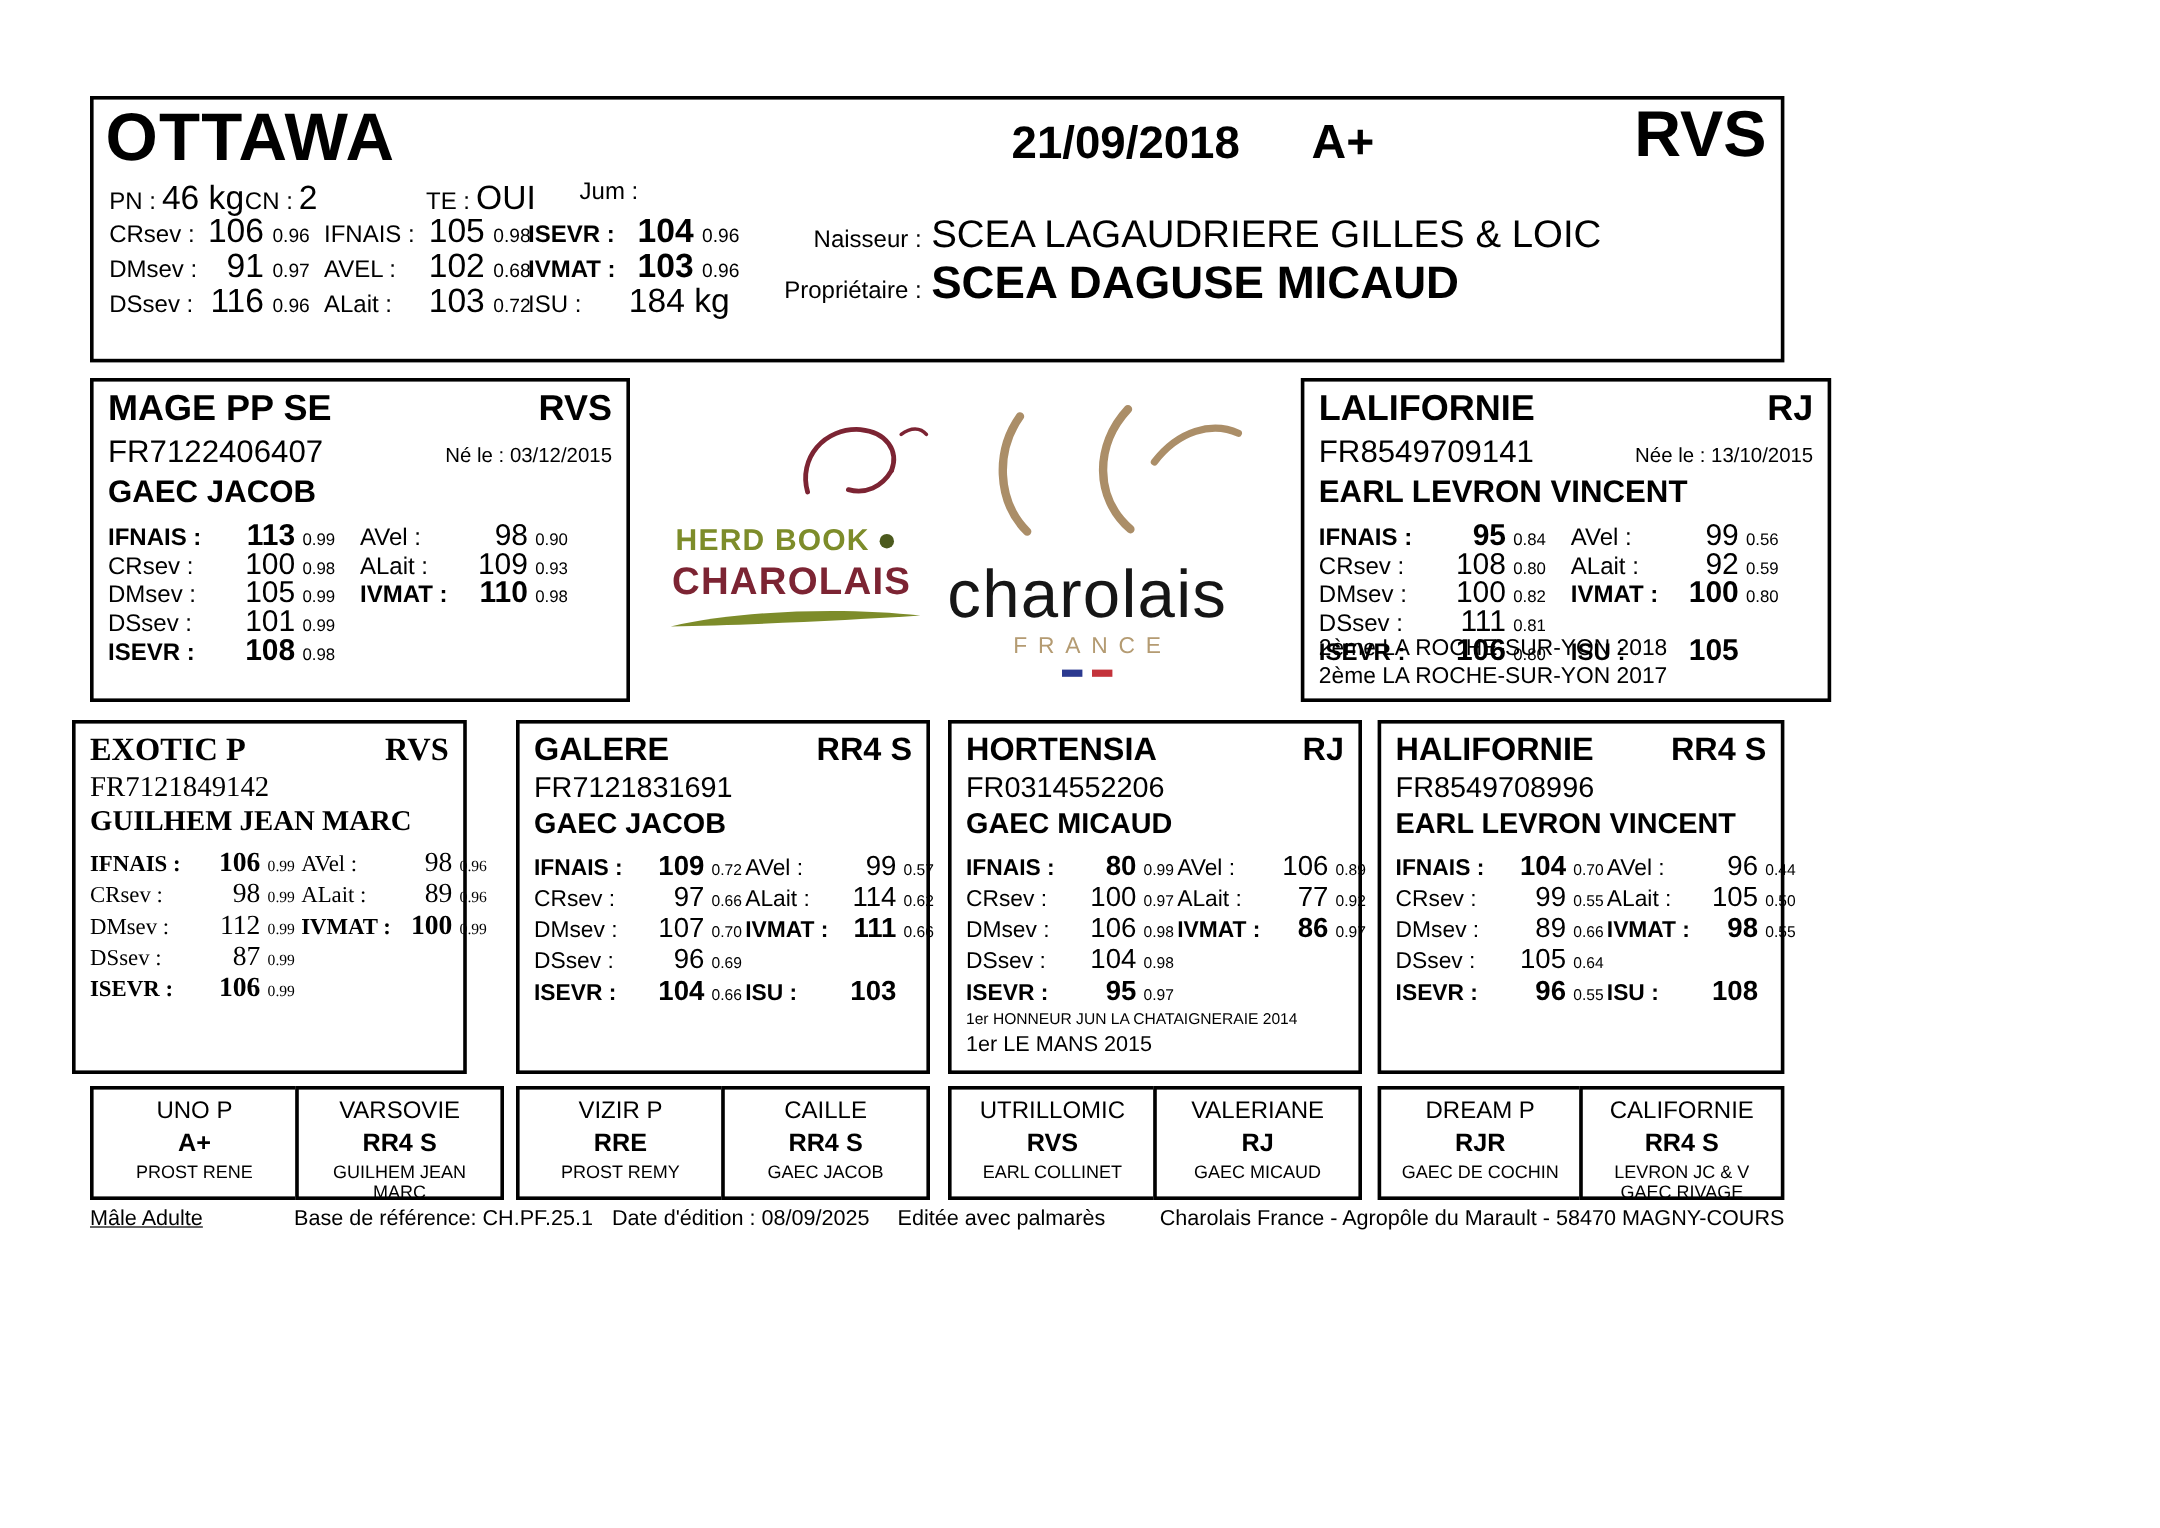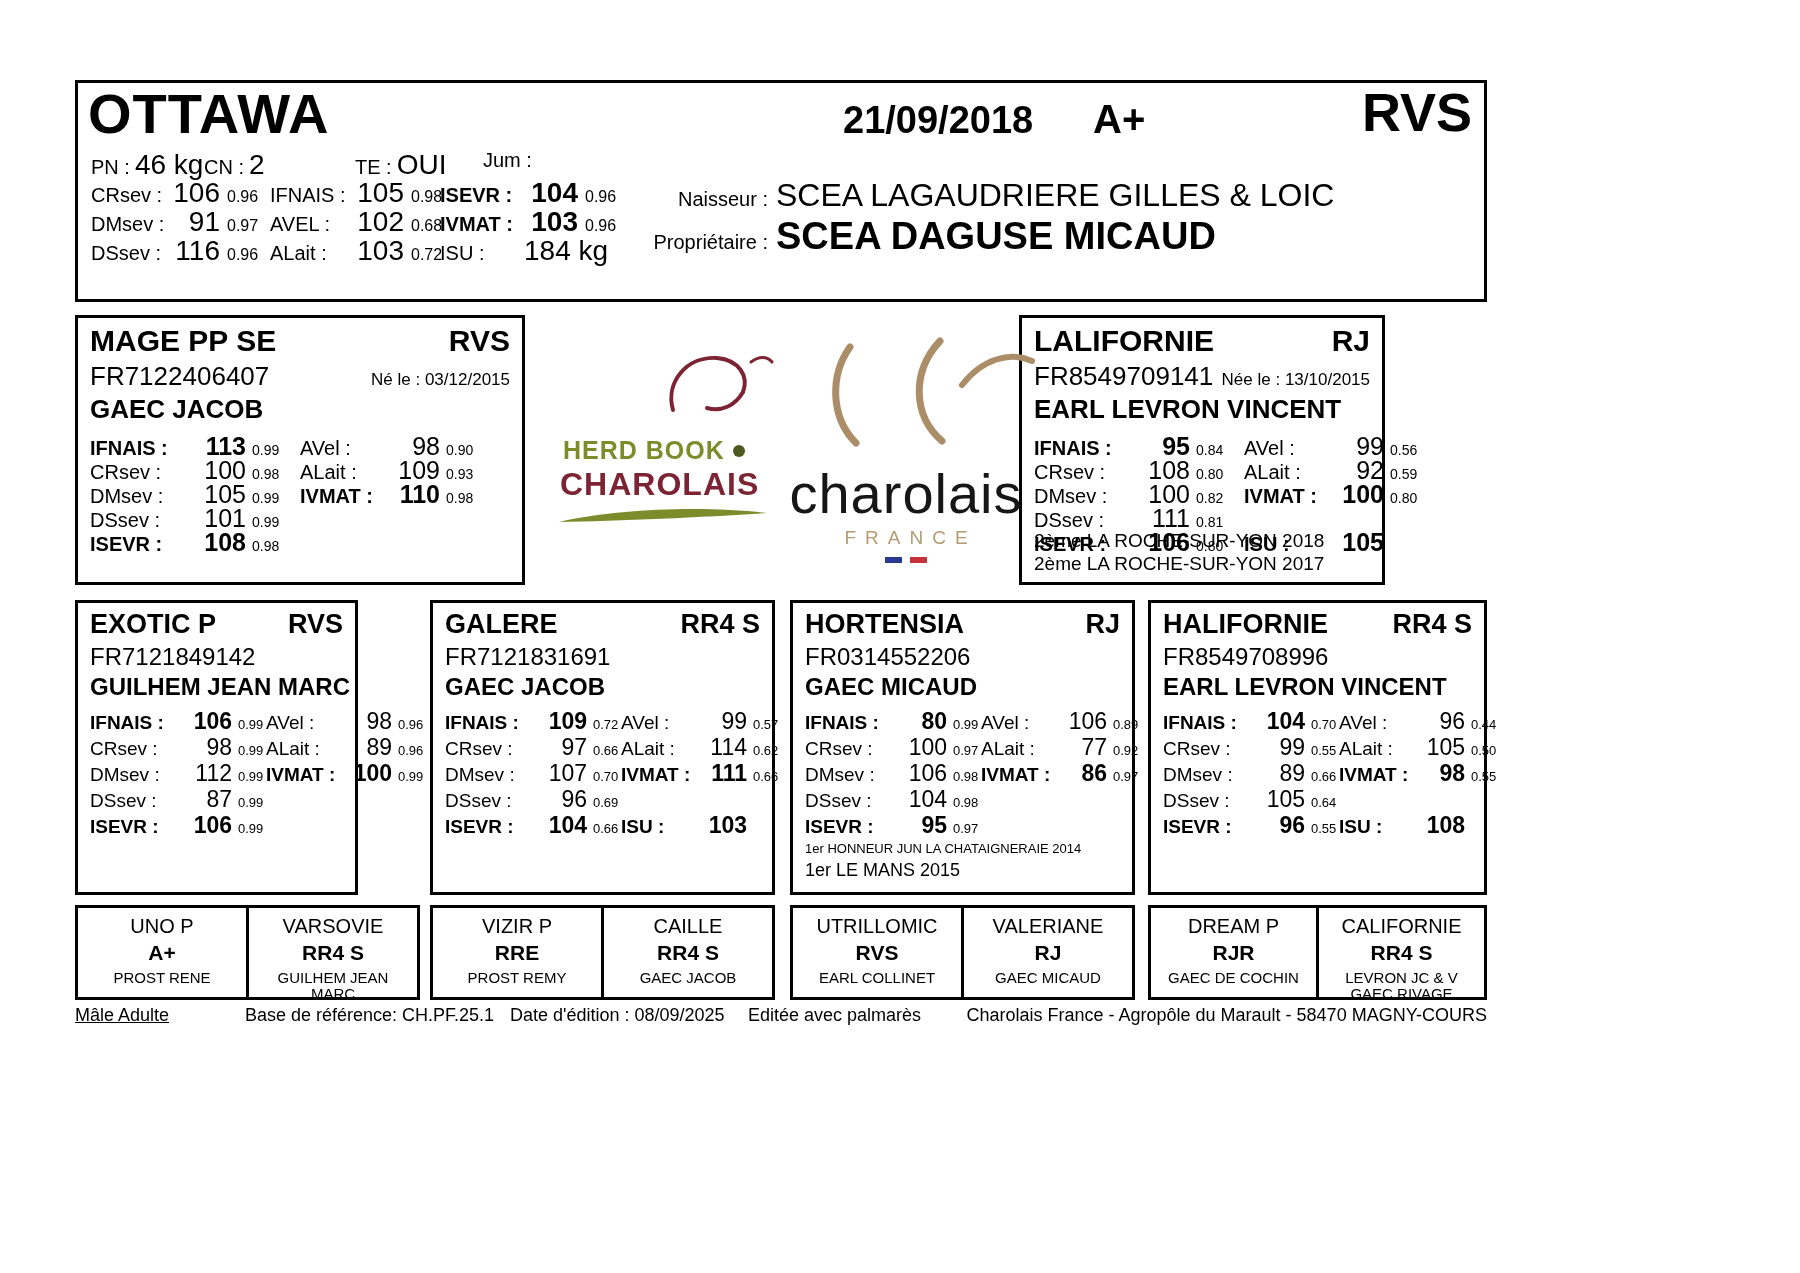--- a/index.html
+++ b/index.html
@@ -32,21 +32,21 @@
 
   .breeder-row { position:absolute; left:530px; display:flex; align-items:baseline; }
   #naisseur-row { top:94px; } #proprio-row { top:132px; }
   .blbl { width:160px; text-align:right; font-size:20px; flex:none; }
   #naisseur-row .bval { font-size:32px; margin-left:8px; white-space:nowrap; }
   #proprio-row  .bval { font-size:38px; font-weight:bold; margin-left:8px; white-space:nowrap; }
 
   
   .panel { padding:6px 12px; }
   #sire-panel { left:75px;   top:315px; width:450px; height:270px; }
-  #dam-panel  { left:1019px; top:315px; width:366px; height:270px; }
+  #dam-panel  { left:1084px; top:315px; width:442px; height:270px; }
   .title-row { display:flex; justify-content:space-between; align-items:flex-start; }
   .panel-name, .panel-qual { font-size:30px; font-weight:bold; white-space:nowrap; }
   .id-row { display:flex; justify-content:space-between; align-items:baseline; margin-top:3px; }
   .panel-id { font-size:26px; }
   .born { font-size:17px; white-space:nowrap; }
   .panel-owner { font-size:26px; font-weight:bold; margin-top:2px; white-space:nowrap; }
   .stats { display:flex; margin-top:7px; }
   .scol { display:flex; flex-direction:column; }
   .scol.left { width:210px; flex:none; } .scol.right { flex:1; }
   .srow { display:flex; align-items:baseline; height:24px; }
@@ -54,21 +54,21 @@
   .scol.right .slbl { width:88px; }
   .sval { font-size:25px; min-width:52px; text-align:right; white-space:nowrap; }
   .sacc { font-size:14px; margin-left:6px; font-weight:normal; }
   .scol.left  .srow:nth-child(1), .scol.left  .srow:nth-child(5),
   .scol.right .srow:nth-child(3), .scol.right .srow:nth-child(5) { font-weight:bold; }
 
   .palmares { position:absolute; left:12px; bottom:6px; }
   .palmares-line { font-size:19px; height:23px; white-space:nowrap; }
 
   .gp { top:600px; height:295px; }
-  #gp1 { left:75px;  width:283px; } #gp2 { left:430px;  width:345px; }
+  #gp1 { left:60px;  width:329px;font-family:Liberation Serif, serif; } #gp2 { left:430px;  width:345px; }
   #gp3 { left:790px; width:345px; } #gp4 { left:1148px; width:339px; }
   .gp .panel-name, .gp .panel-qual { font-size:27px; }
   .gp .panel-id { font-size:24px; }
   .gp .panel-owner { font-size:24px; }
   .gp .srow { height:26px; }
   .gp .slbl { font-size:19px; width:96px; }
   .gp .scol.right .slbl { width:80px; }
   .gp .sval { font-size:23px; min-width:46px; }
   .gp .sacc { font-size:13px; }
   .gp .scol.left { width:176px; }

